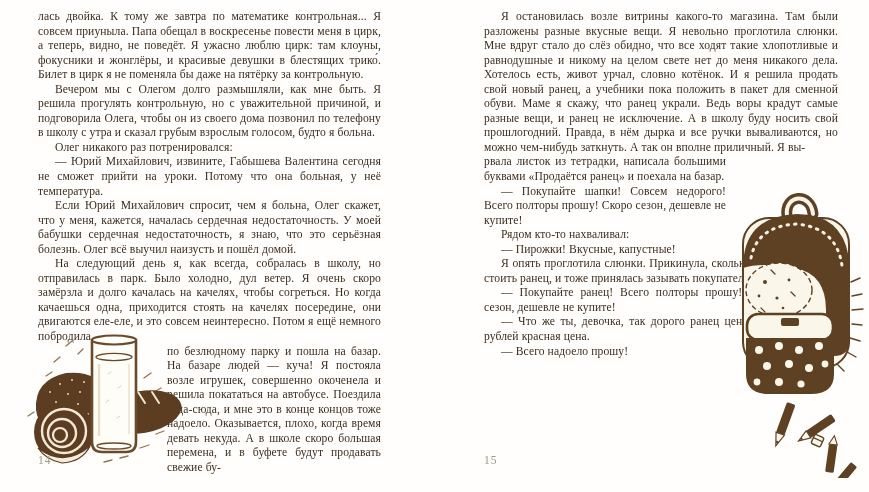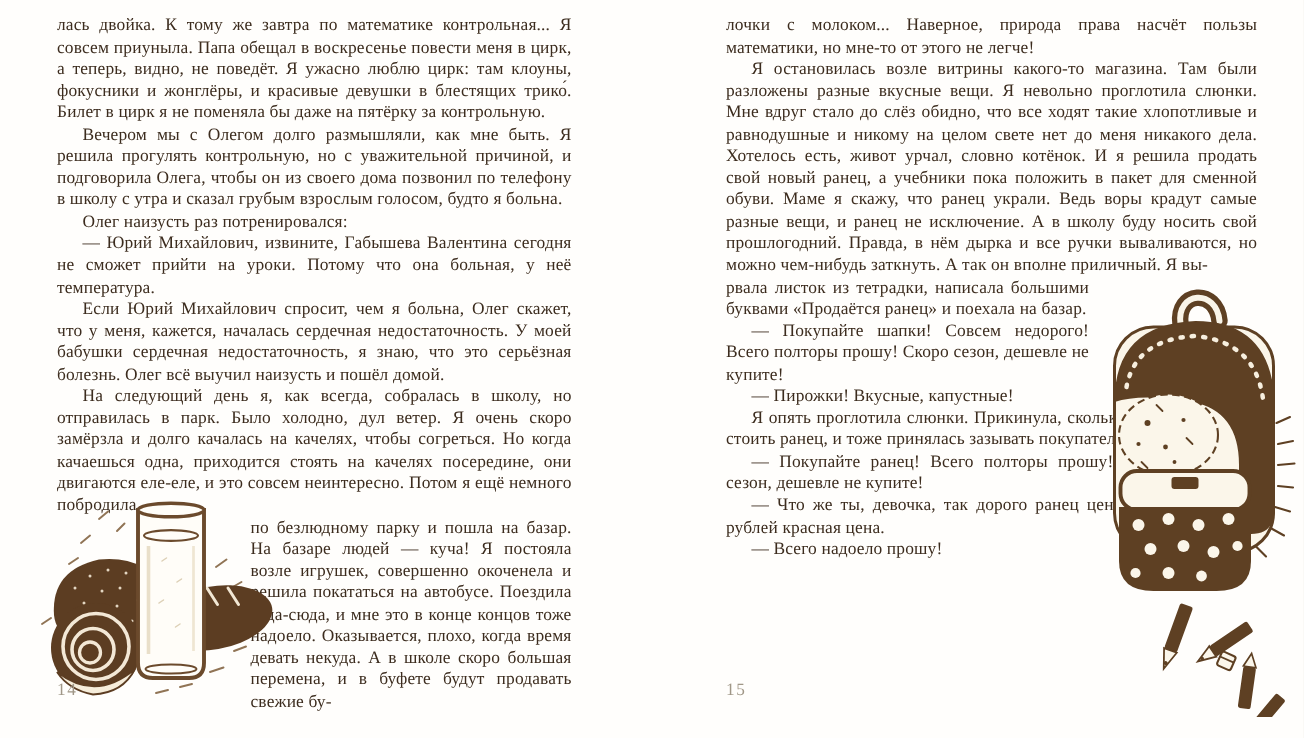--- a/index.html
+++ b/index.html
@@ -40,21 +40,21 @@
   .illustration--backpack{left:731px;top:186px;}
 </style>
 </head>
 <body>
 
 <div class="canvas">
 
   <div class="page-text page-text--left">
     <p class="para">лась двойка. К тому же завтра по математике контрольная... Я совсем приуныла. Папа обещал в воскресенье повести меня в цирк, а теперь, видно, не поведёт. Я ужасно люблю цирк: там клоуны, фокусники и жонглёры, и красивые девушки в блестящих трико́. Билет в цирк я не поменяла бы даже на пятёрку за контрольную.</p>
     <p class="para indent">Вечером мы с Олегом долго размышляли, как мне быть. Я решила прогулять контрольную, но с уважительной причиной, и подговорила Олега, чтобы он из своего дома позвонил по телефону в школу с утра и сказал грубым взрослым голосом, будто я больна.</p>
-    <p class="para indent">Олег наизусть раз потренировался:</p>
+    <p class="para indent">Олег никакого раз потренировался:</p>
     <p class="para indent">— Юрий Михайлович, извините, Габышева Валентина сегодня не сможет прийти на уроки. Потому что она больная, у неё температура.</p>
     <p class="para indent">Если Юрий Михайлович спросит, чем я больна, Олег скажет, что у меня, кажется, началась сердечная недостаточность. У моей бабушки сердечная недостаточность, я знаю, что это серьёзная болезнь. Олег всё выучил наизусть и пошёл домой.</p>
     <p class="para indent">На следующий день я, как всегда, собралась в школу, но отправилась в парк. Было холодно, дул ветер. Я очень скоро замёрзла и долго качалась на качелях, чтобы согреться. Но когда качаешься одна, приходится стоять на качелях посередине, они двигаются еле-еле, и это совсем неинтересно. Потом я ещё немного побродила</p>
     <p class="para block-narrow-right">по безлюдному парку и пошла на базар. На базаре людей — куча! Я постояла возле игрушек, совершенно окоченела и решила покататься на автобусе. Поездила туда-сюда, и мне это в конце концов тоже надоело. Оказывается, плохо, когда время девать некуда. А в школе скоро большая перемена, и в буфете будут продавать свежие бу-</p>
   </div>
 
   <div class="illustration illustration--food">
     <svg width="165" height="142" viewBox="0 0 165 142">
 
       <g stroke="#7d5c38" stroke-width="1.3" stroke-linecap="round" opacity="0.85">
@@ -123,26 +123,26 @@
           <line x1="86" y1="72" x2="89" y2="70"></line>
             <line x1="97" y1="88" x2="100" y2="86"></line>
         </g>
       </g>
     </svg>
   </div>
 
   <div class="page-number page-number--left">14</div>
 
   <div class="page-text page-text--right">
-    <p class="para">лочки с молоком... Наверное, природа права насчёт пользы математики, но мне-то от этого не легче!</p>
     <p class="para indent">Я остановилась возле витрины какого-то магазина. Там были разложены разные вкусные вещи. Я невольно проглотила слюнки. Мне вдруг стало до слёз обидно, что все ходят такие хлопотливые и равнодушные и никому на целом свете нет до меня никакого дела. Хотелось есть, живот урчал, словно котёнок. И я решила продать свой новый ранец, а учебники пока положить в пакет для сменной обуви. Маме я скажу, что ранец украли. Ведь воры крадут самые разные вещи, и ранец не исключение. А в школу буду носить свой прошлогодний. Правда, в нём дырка и все ручки вываливаются, но можно чем-нибудь заткнуть. А так он вполне приличный. Я вы-</p>
 
     <div class="block-narrow">
       <p class="para">рвала листок из тетрадки, написала большими буквами «Продаётся ранец» и поехала на базар.</p>
       <p class="para indent">— Покупайте шапки! Совсем недорого! Всего полторы прошу! Скоро сезон, дешевле не купите!</p>
+      <p class="para indent">Рядом кто-то нахваливал:</p>
       <p class="para indent">— Пирожки! Вкусные, капустные!</p>
     </div>
 
     <div class="block-medium">
       <p class="para indent">Я опять проглотила слюнки. Прикинула, сколько может стоить ранец, и тоже принялась зазывать покупателей:</p>
       <p class="para indent">— Покупайте ранец! Всего полторы прошу! Сейчас сезон, дешевле не купите!</p>
     </div>
 
     <p class="para indent">— Что же ты, девочка, так дорого ранец ценишь? Ему пятьсот рублей красная цена.</p>
     <p class="para indent">— Всего надоело прошу!</p>

